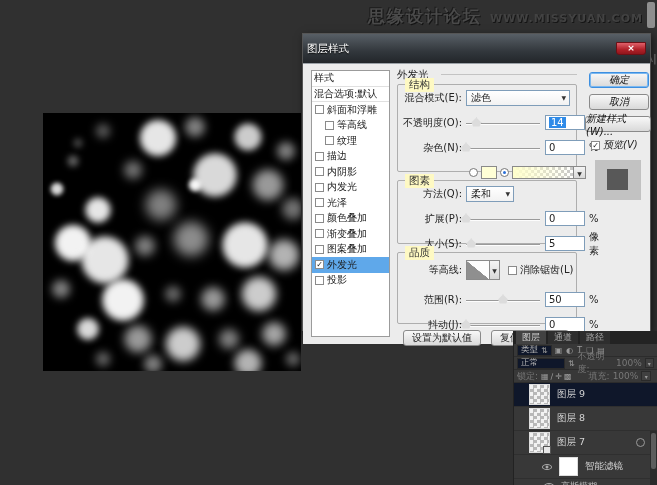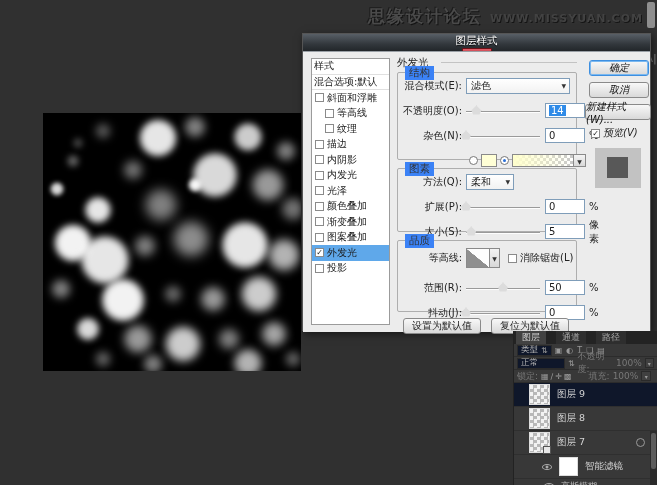--- a/index.html
+++ b/index.html
@@ -19,22 +19,22 @@
   .edge-strip .glyph { color:#8a8a8a; font-size:11px; text-align:center; margin-top:24px; }
 
   
   .canvas { position:absolute; left:43px; top:113px; width:258px; height:258px; background:#000;
             overflow:hidden; }
   .bokeh { position:absolute; border-radius:50%; }
 
   
   .dialog { position:absolute; left:302px; top:33px; width:349px; height:298px;
             border:1px solid #555; box-shadow:2px 3px 8px rgba(0,0,0,.55); font-size:10.5px; color:#1c1c1c; }
-  .titlebar { height:17px; background:linear-gradient(#585f66,#32373c 60%,#22262a);
-              display:flex; align-items:center; padding:0 4px;flex-direction:column; }
+  .titlebar { height:29px; background:linear-gradient(#585f66,#32373c 60%,#22262a);
+              display:flex; align-items:center; padding:0 4px; }
   .titlebar .title { color:#fff; font-size:10.5px; flex:1; text-shadow:0 1px 1px #000; }
   .close-btn { width:30px; height:13px; background:linear-gradient(#e1606a,#b02028 60%,#8f161d);
                border:1px solid #6d1016; border-radius:0 0 3px 3px; color:#fff; font-size:9px;
                line-height:11px; text-align:center; font-weight:bold; }
   .dlg-body { position:relative; height:281px; background:#ececec; border-top:1px solid #9aa0a6; }
 
   
   .styles-list { position:absolute; left:8px; top:6px; width:79px; height:267px; background:#fff;
                  border:1px solid #9b9b9b; overflow:hidden; }
   .style-item { height:15.5px; display:flex; align-items:center; padding:0 2px; white-space:nowrap; }
@@ -43,21 +43,21 @@
   .style-item .cb { width:9px; height:9px; border:1px solid #8a8a8a; background:#fff; margin:0 3px 0 1px;
                     font-size:8px; line-height:8px; text-align:center; color:#222; flex:none; }
   .style-item.indent .cb { margin-left:11px; }
   .style-item .lbl { font-size:10px; overflow:hidden; }
 
   
   .main-col { position:absolute; left:94px; top:0; width:180px; height:100%; }
   .panel-title { position:absolute; top:4px; left:0; font-size:10.5px; color:#222; }
   .panel-title-rule { position:absolute; top:10px; left:44px; right:0; border-top:1px solid #c3c3c3; }
   .groupbox { position:absolute; left:0; width:180px; border:1px solid #aeaeae; border-radius:2px; }
-  .grouplabel { position:absolute; top:-7px; left:7px; background:#3b82f6; padding:0 4px; font-size:10.5px; color:#333; }
+  .grouplabel { position:absolute; top:-7px; left:7px; background:#fef9c3; padding:0 4px; font-size:10.5px; color:#333; }
   .g-struct { top:20px; height:88px; }
   .g-elem   { top:116px; height:64px; }
   .g-qual   { top:188px; height:72px; }
   .grow { display:flex; align-items:center; height:17px; margin-top:8px; }
   .grow:first-of-type { margin-top:4px; }
   .rlabel { width:64px; text-align:right; margin-right:4px; font-size:10px; color:#222; flex:none; }
   .combo { height:16px; background:linear-gradient(#fff,#f2f2f2); border:1px solid #7f9db9;
            display:flex; align-items:center; padding-left:4px; font-size:10px; position:relative; }
   .combo .arr { position:absolute; right:3px; font-size:6px; color:#333; }
   .combo.blend { width:104px; }
@@ -104,21 +104,21 @@
   .act-btn.newstyle { width:66px; margin-left:-2px; }
   .preview-row { display:flex; align-items:center; margin:2px 0 8px 4px; font-size:10px; }
   .preview-row .cb-inline { background:#fff; color:#222; font-size:8px; line-height:8px; text-align:center; }
   .proxy { width:46px; height:40px; background:#c2c2c2; margin-left:8px; position:relative; }
   .proxy .inner { position:absolute; left:12px; top:9px; width:21px; height:21px; background:#585858; }
 
   
   .layers-panel { position:absolute; left:513px; top:331px; width:144px; height:154px;
                   background:#383838; color:#b9b9b9; font-size:9px; overflow:hidden;
                   border-left:1px solid #222; }
-  .lp-tabs { height:13px; background:#232323; display:flex; gap:10px; padding-left:2px; }
+  .lp-tabs { height:13px; background:#232323; display:flex; gap:2px; padding-left:2px; }
   .lp-tab { padding:0 6px; background:#2e2e2e; color:#a8a8a8; font-size:9px; line-height:13px; }
   .lp-tab.active { background:#424242; color:#cfcfcf; }
   .lp-row { height:13px; display:flex; align-items:center; padding:0 3px; gap:3px;
             border-bottom:1px solid #2c2c2c; }
   .lp-combo { background:#0f172a; border:1px solid #2a2a2a; color:#b5b5b5; height:11px;
               display:flex; align-items:center; padding:0 3px; gap:3px; font-size:8.5px; }
   .lp-ico { color:#9a9a9a; font-size:8px; }
   .lp-dim { color:#787878; }
   .lp-mini-dd { width:10px; height:10px; background:#404040; border:1px solid #2a2a2a;
                 font-size:6px; color:#999; text-align:center; line-height:9px; }

